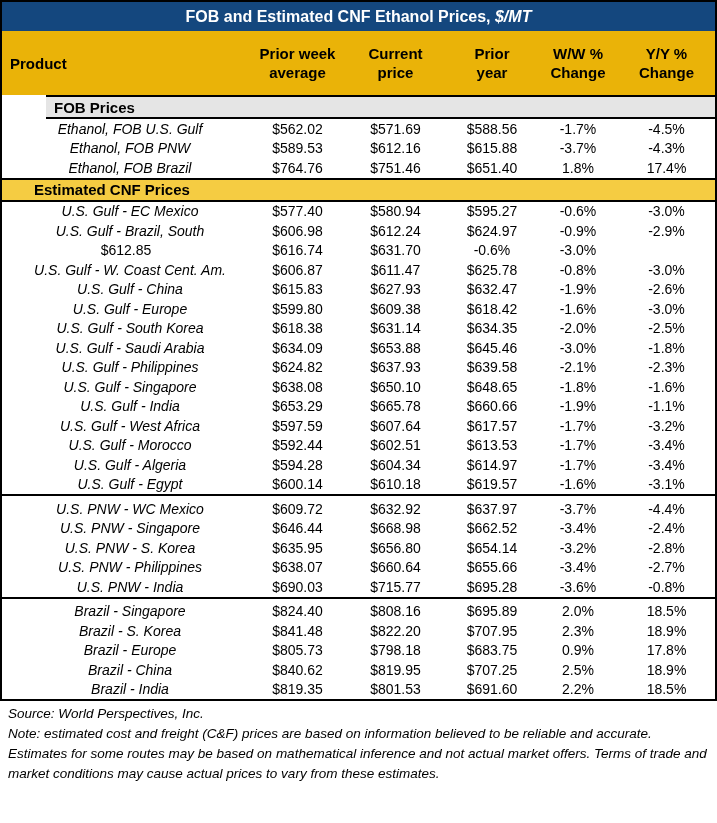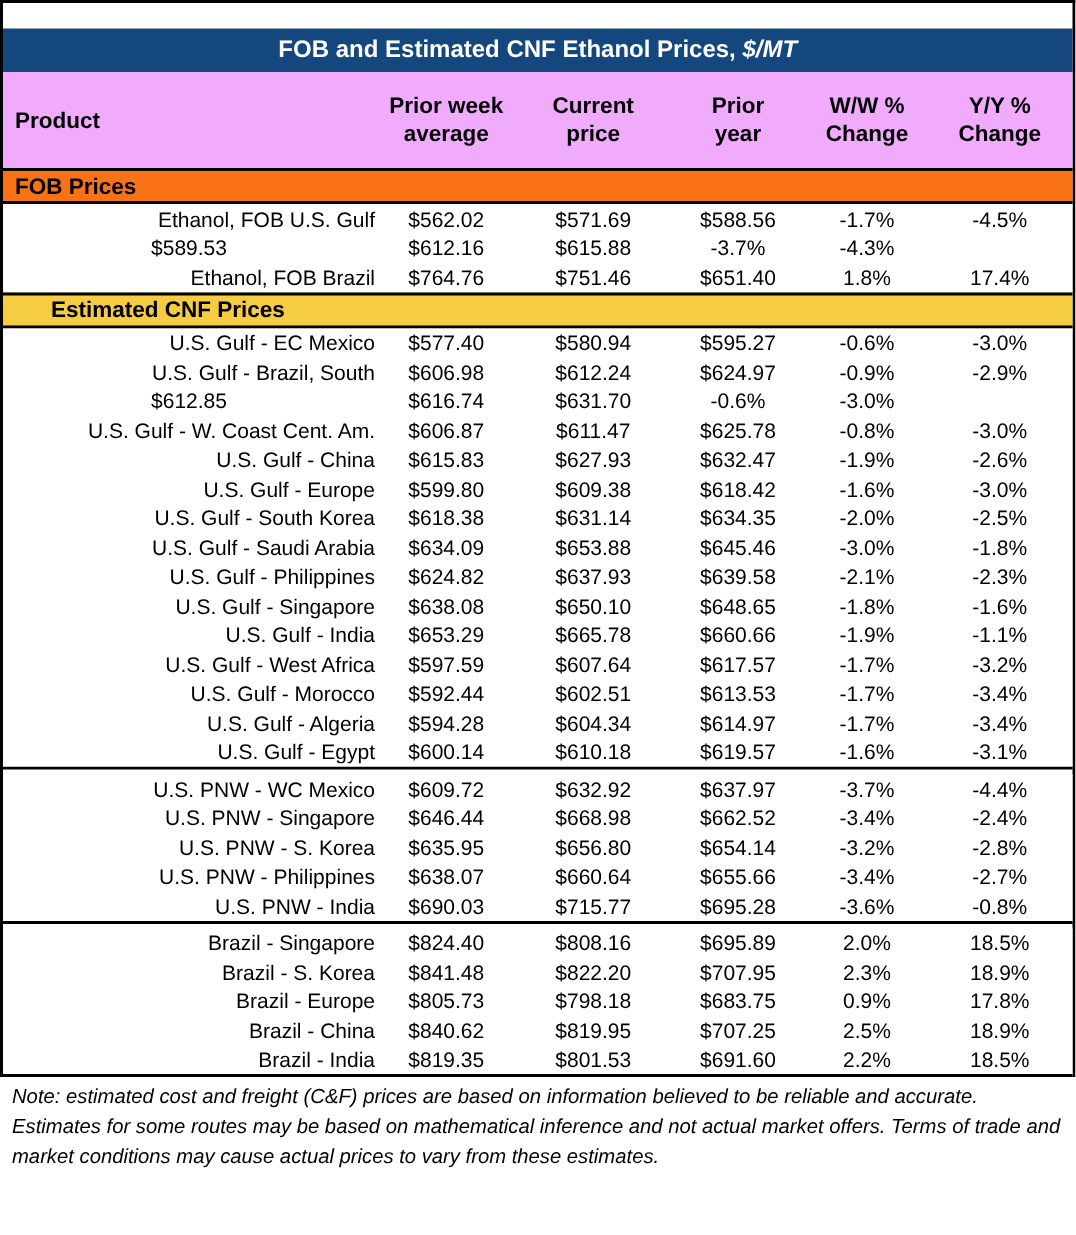--- a/index.html
+++ b/index.html
@@ -50,43 +50,43 @@
   }
   .row {
     display: grid;
     grid-template-columns: 248px 95px 101px 92px 80px 1fr;
     height: 19.5px;
     align-items: center;
     font-size: 14px;
     background: #fff;
   }
   .row .cell { text-align: center; }
-  .row .cell.left { text-align: right; padding-left: 8px; }
+  .row .cell.left { text-align: center; padding-left: 8px; font-style: italic; }
   .group.ruled { border-bottom: 2px solid #000; }
   .group.gap-above { margin-top: 3px; }
   .footer {
     width: 717px;
     padding: 3px 8px 6px 8px;
     font-style: italic;
     font-size: 13.5px;
     line-height: 20px;
   }
   .footer .source { display: block; }
   .footer .note { display: block; }
 </style>
 </head>
 <body>
 
 <div class="table-wrap">
 
-  <div class="title-bar" style="background: rgb(20, 71, 126); color: rgb(255, 255, 255); margin-top: 17px;">
+  <div class="title-bar" style="background: rgb(20, 71, 126); color: rgb(255, 255, 255);">
     <span><span>FOB and Estimated CNF Ethanol Prices, </span><span class="unit">$/MT</span></span>
   </div>
 
-  <div class="hrow" style="background: #f0abfc;">
+  <div class="hrow" style="background: #eab308;">
     <div class="hcell left">
       <span>Product</span>
     </div>
     <div class="hcell">
       <span>Prior week</span>
         <span>average</span>
     </div>
     <div class="hcell">
       <span>Current</span>
         <span>price</span>
@@ -99,33 +99,34 @@
       <span>W/W %</span>
         <span>Change</span>
     </div>
     <div class="hcell">
       <span>Y/Y %</span>
         <span>Change</span>
     </div>
   </div>
 
   <div id="table-body">
-      <div class="section-band" style="background: #f97316;">
+      <div class="section-band" style="background: #e5e5e5; margin-left: 44px;">
     <span>FOB Prices</span>
   </div>
       <div class="group">
         <div class="row">
     <div class="cell left">Ethanol, FOB U.S. Gulf</div>
     <div class="cell">$562.02</div>
     <div class="cell">$571.69</div>
     <div class="cell">$588.56</div>
     <div class="cell">-1.7%</div>
     <div class="cell">-4.5%</div>
   </div>
         <div class="row">
+    <div class="cell left">Ethanol, FOB PNW</div>
     <div class="cell">$589.53</div>
     <div class="cell">$612.16</div>
     <div class="cell">$615.88</div>
     <div class="cell">-3.7%</div>
     <div class="cell">-4.3%</div>
   </div>
         <div class="row">
     <div class="cell left">Ethanol, FOB Brazil</div>
     <div class="cell">$764.76</div>
     <div class="cell">$751.46</div>
@@ -340,14 +341,15 @@
     <div class="cell">$691.60</div>
     <div class="cell">2.2%</div>
     <div class="cell">18.5%</div>
   </div>
       </div>
     </div>
 
 </div>
 
 <div class="footer">
+  <span class="source">Source: World Perspectives, Inc.</span>
   <span class="note">Note: estimated cost and freight (C&amp;F) prices are based on information believed to be reliable and accurate. Estimates for some routes may be based on mathematical inference and not actual market offers. Terms of trade and market conditions may cause actual prices to vary from these estimates.</span>
 </div>
 
 </body></html>

